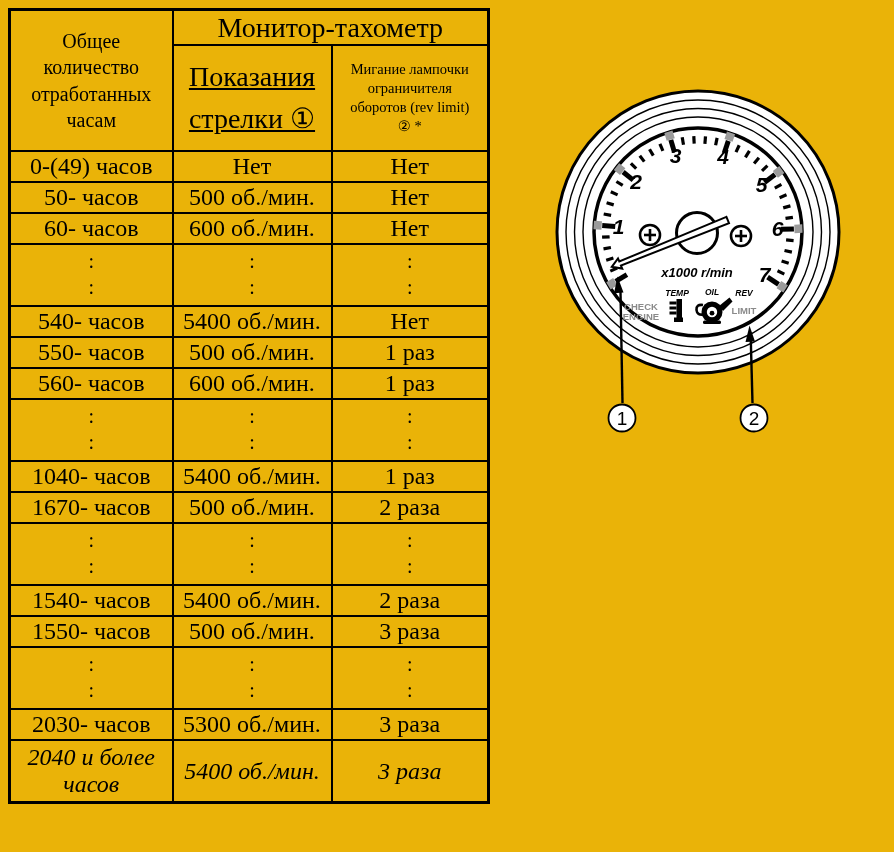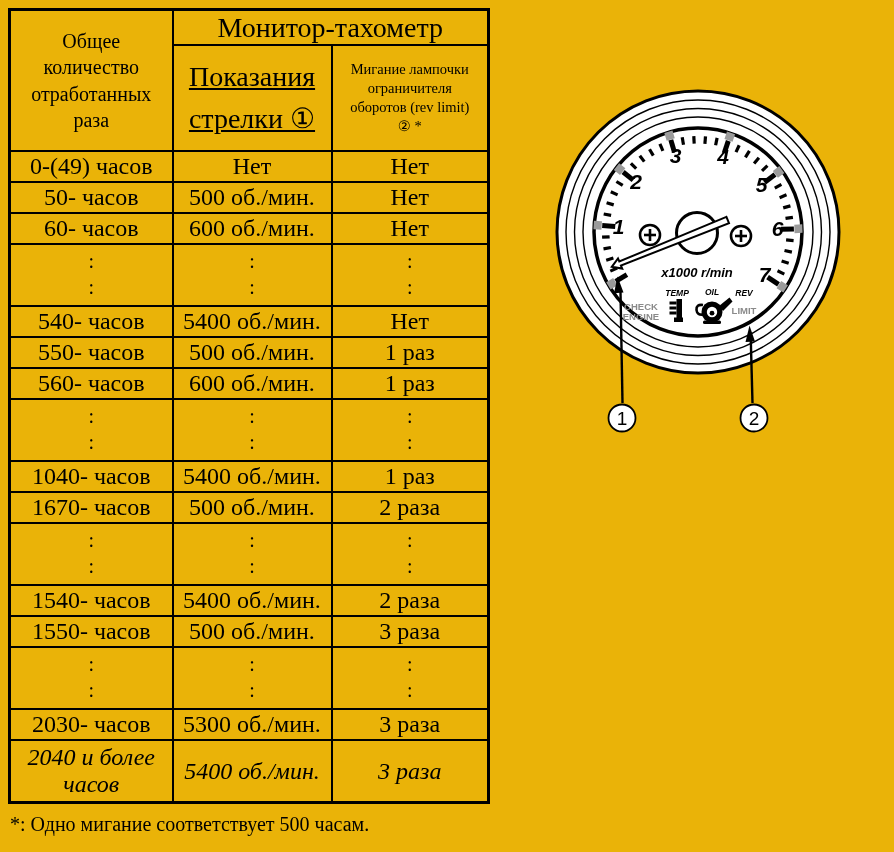--- a/index.html
+++ b/index.html
@@ -32,21 +32,21 @@
       <col style="width:163px">
         <col style="width:159px">
         <col style="width:157px">
     </colgroup>
     <thead>
       <tr>
         <th class="c1head" rowspan="2">
           <div>Общее</div>
           <div>количество</div>
           <div>отработанных</div>
-          <div>раза</div>
+          <div>часам</div>
         </th>
         <th class="grouphead" colspan="2">Монитор-тахометр</th>
       </tr>
       <tr>
         <th class="sub1">
           <div>Показания</div>
           <div>стрелки ①</div>
         </th>
         <th class="sub2">
           <div>Мигание лампочки</div>
@@ -169,21 +169,20 @@
           <td>3 раза</td>
         </tr>
         <tr class="data-row tall-row">
           <td>2040 и более часов</td>
           <td>5400 об./мин.</td>
           <td>3 раза</td>
         </tr>
       </tbody>
   </table>
 
-  <div class="footnote">*: Одно мигание соответствует 500 часам.</div>
 
   <svg style="position:absolute;left:540px;top:64px;" width="354" height="402" viewBox="540 64 354 402" xmlns="http://www.w3.org/2000/svg">
 
     <circle cx="698" cy="232" r="141" fill="#fff" stroke="#000" stroke-width="3"></circle>
     <circle cx="698" cy="232" r="132" fill="none" stroke="#000" stroke-width="1.4"></circle>
     <circle cx="698" cy="232" r="123.5" fill="none" stroke="#000" stroke-width="1.4"></circle>
     <circle cx="698" cy="232" r="115" fill="none" stroke="#000" stroke-width="1.4"></circle>
     <circle cx="698" cy="232" r="104" fill="#fff" stroke="#000" stroke-width="3.5"></circle>
 
     <g>

